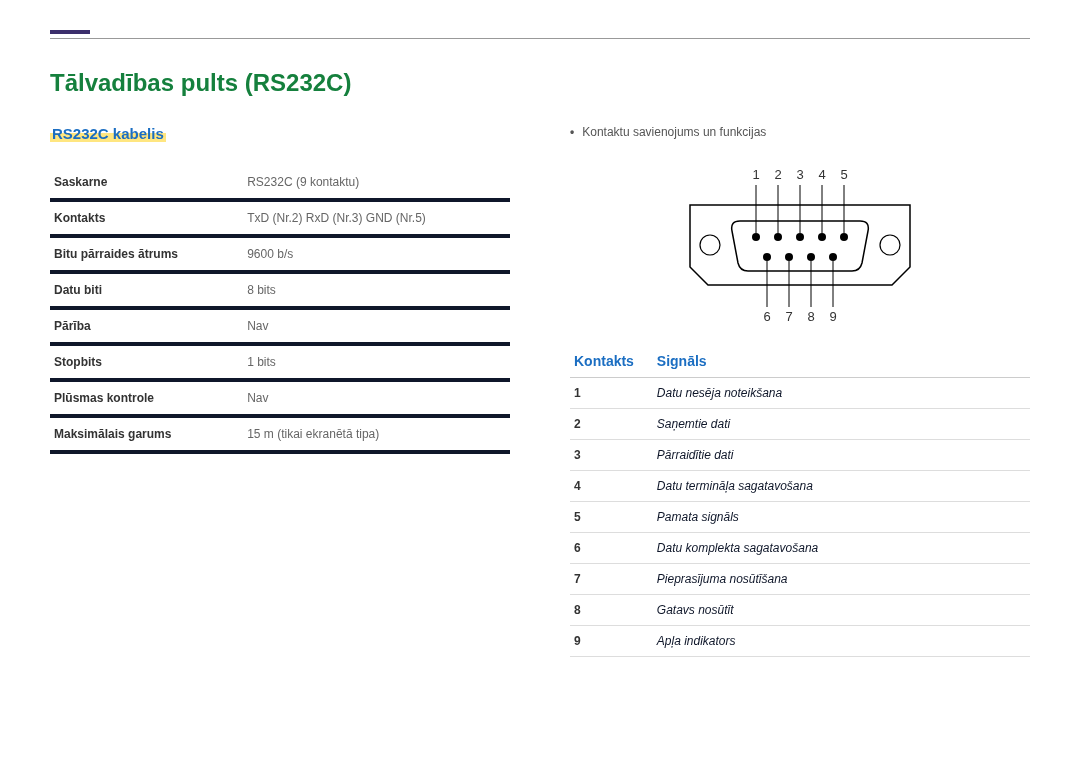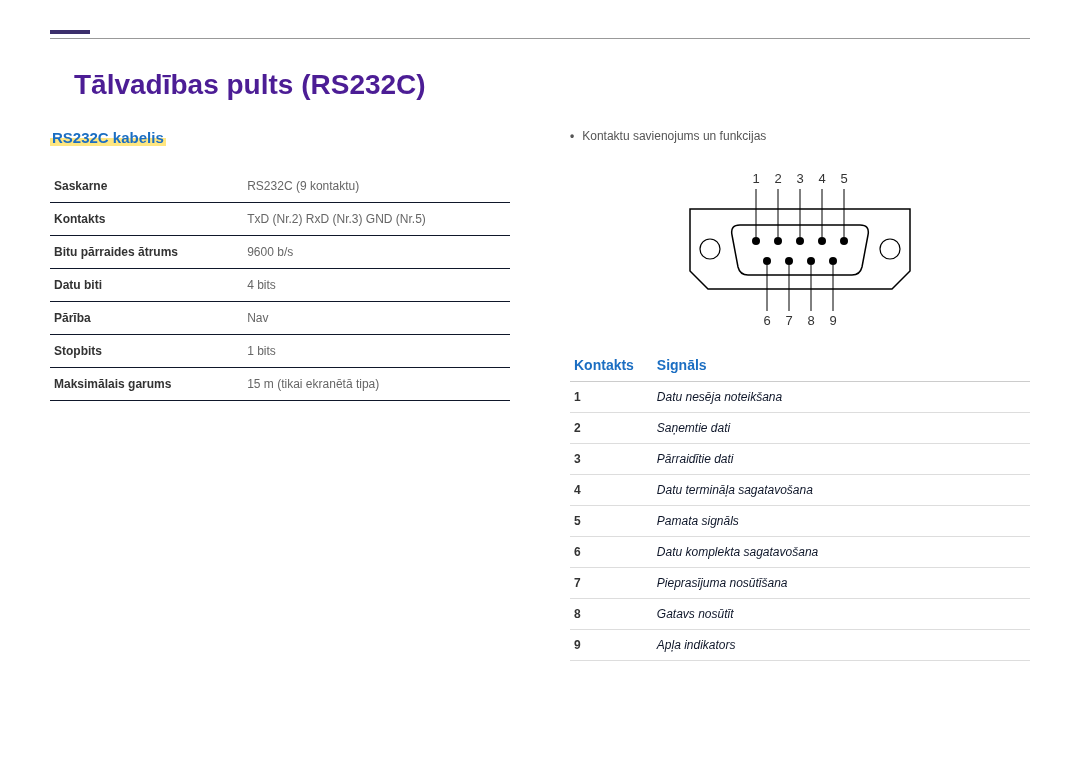--- a/index.html
+++ b/index.html
@@ -14,25 +14,24 @@
   .top-separator {
     border-top: 4px solid #3b2e6b;
     width: 40px;
     margin-bottom: 4px;
   }
   .thin-line {
     border-top: 1px solid #999;
     margin-bottom: 30px;
   }
   h1.page-title {
-    color: #4c1d95;
-    font-size: 28px;
+    color: #15803d;
+    font-size: 24px;
     font-weight: 600;
     margin-bottom: 28px;
-    margin-left: 24px;
   }
   h2.section {
     color: #222;
     font-size: 22px;
     font-weight: 700;
     margin-bottom: 20px;
   }
   h3.sub {
     color: #1b6ec2;
     font-size: 15px;
@@ -48,21 +47,21 @@
     gap: 60px;
   }
   .col { flex: 1; }
   table.spec {
     width: 100%;
     border-collapse: collapse;
     font-size: 12px;
   }
   table.spec td {
     padding: 9px 4px;
-    border-bottom: 1px solid #0f172a;
+    border-bottom: 4px solid #0f172a;
     vertical-align: middle;
   }
   table.spec td.k { font-weight: 700; width: 42%; }
   table.spec td.v { color: #666; margin-left: 12px; }
   .bullet-note {
     font-size: 12px;
     color: #555;
     margin-bottom: 16px;
     display: flex;
     gap: 8px;
@@ -115,29 +114,33 @@
           <tr>
             <td class="k">Kontakts</td>
             <td class="v">TxD (Nr.2) RxD (Nr.3) GND (Nr.5)</td>
           </tr>
           <tr>
             <td class="k">Bitu pārraides ātrums</td>
             <td class="v">9600 b/s</td>
           </tr>
           <tr>
             <td class="k">Datu biti</td>
-            <td class="v">4 bits</td>
+            <td class="v">8 bits</td>
           </tr>
           <tr>
             <td class="k">Pārība</td>
             <td class="v">Nav</td>
           </tr>
           <tr>
             <td class="k">Stopbits</td>
             <td class="v">1 bits</td>
+          </tr>
+          <tr>
+            <td class="k">Plūsmas kontrole</td>
+            <td class="v">Nav</td>
           </tr>
           <tr>
             <td class="k">Maksimālais garums</td>
             <td class="v">15 m (tikai ekranētā tipa)</td>
           </tr>
         </tbody>
     </table>
   </div>
 
   <div class="col">

